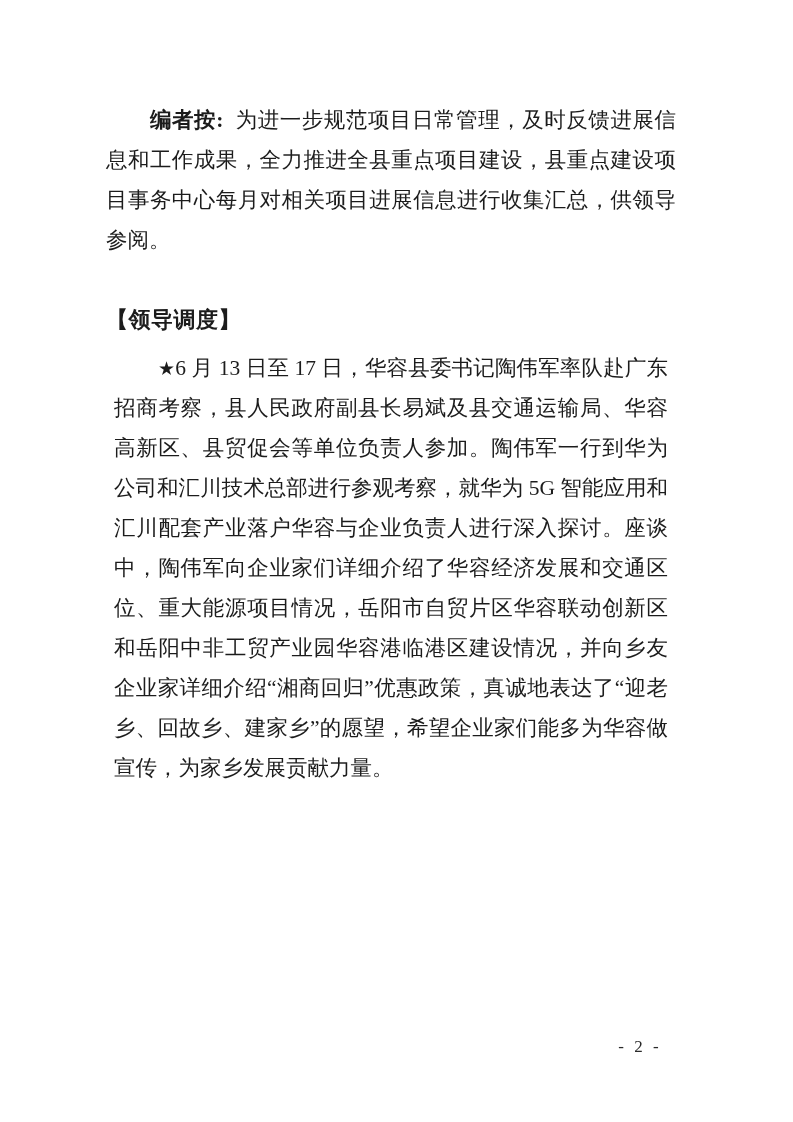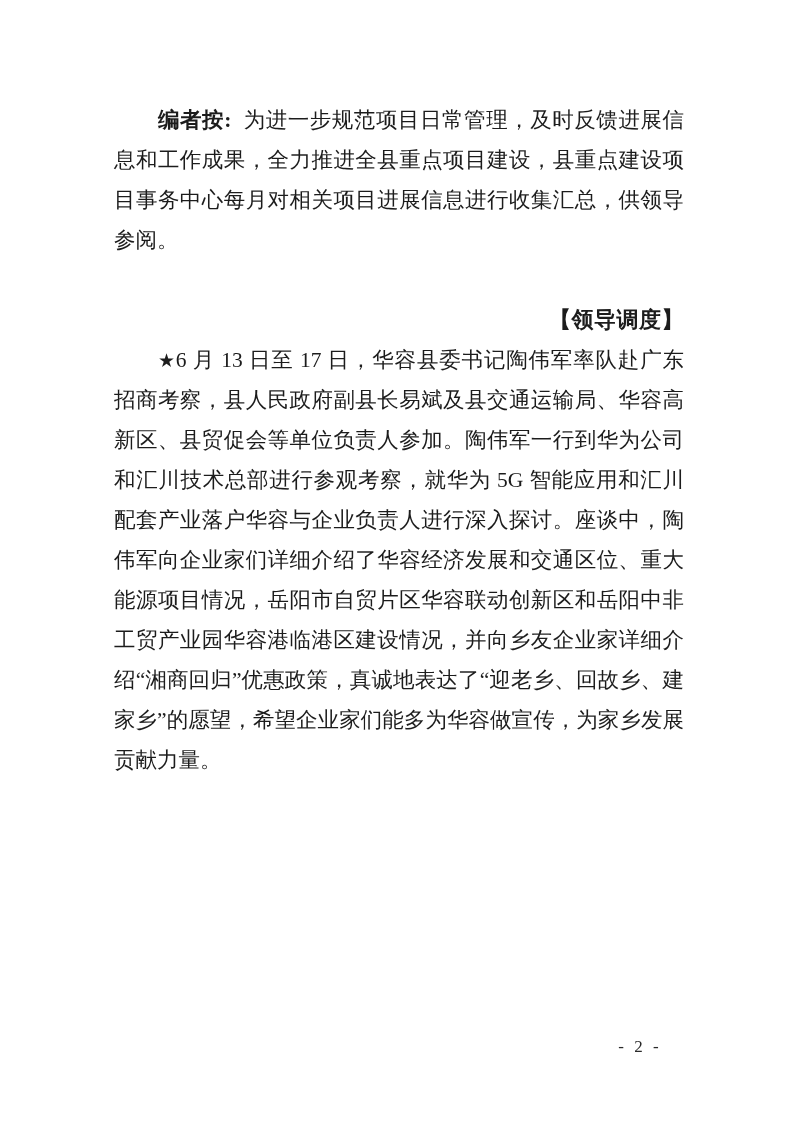--- a/index.html
+++ b/index.html
@@ -11,46 +11,46 @@
     position: relative;
     width: 793px;
     height: 1122px;
     background: #ffffff;
     overflow: hidden;
     font-family: "Liberation Serif", serif;
     color: #1c1c1c;
   }
   .content {
     position: absolute;
-    left: 114px;
+    left: 106px;
     top: 100px;
     width: 570px;
     font-size: 21.5px;
     line-height: 40px;
     text-align: justify;
   }
   .editor-note {
     margin: 0 0 40px 0;
     text-indent: 44px;
   }
   .editor-note-label {
     font-weight: bold;
     margin-right: 0.55em;
   }
   .section-heading {
     margin: 0;
     font-family: "Liberation Sans", sans-serif;
     font-weight: bold;
     font-size: 22px;
     line-height: 40px;
-    text-align: right;
+    text-align: left;
     letter-spacing: 0.5px;
   }
   .news-item {
-    margin: 0;
+    margin: 8px;
     text-indent: 44px;
   }
   .star-marker {
     font-family: "DejaVu Sans", sans-serif;
     font-size: 19px;
   }
   .page-number {
     position: absolute;
     top: 1036px;
     left: 598px;

